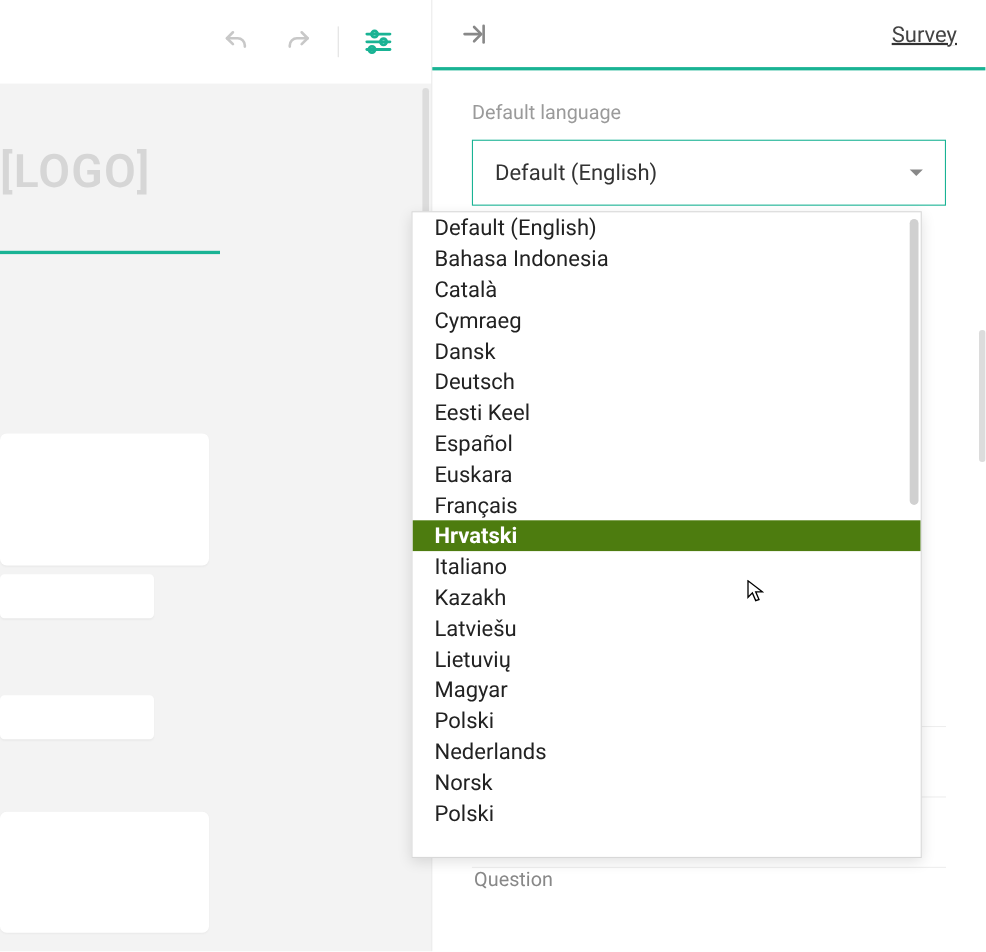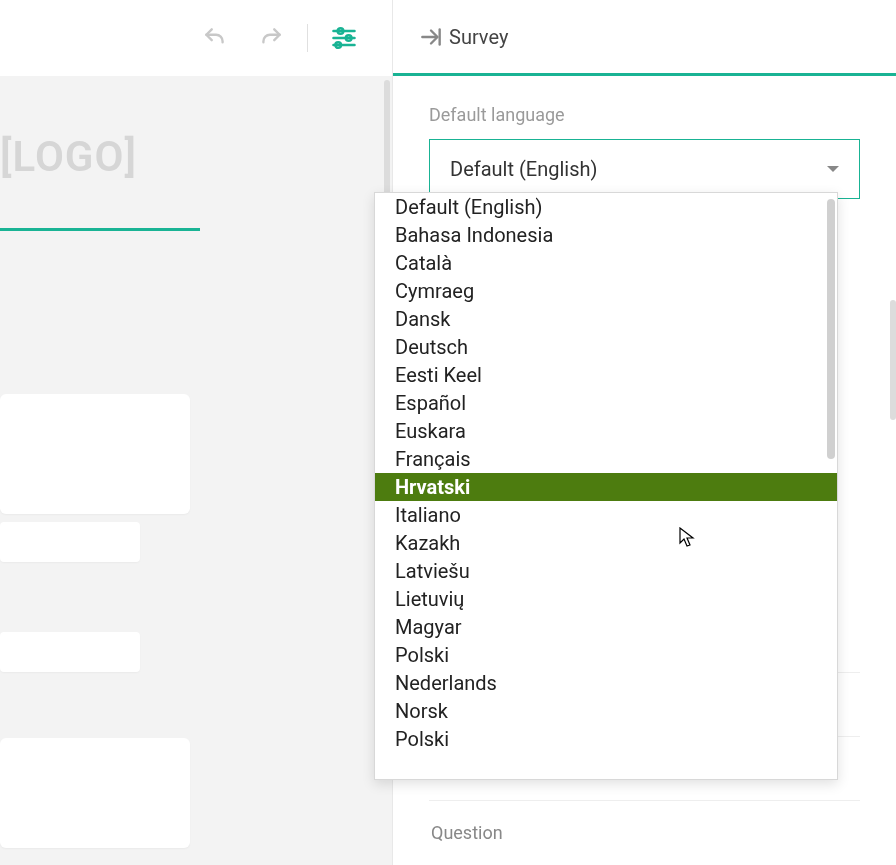--- a/index.html
+++ b/index.html
@@ -96,26 +96,27 @@
 
   
   .right-col {
     flex: 1;
     height: 100%;
     display: flex;
     flex-direction: column;
     position: relative;
   }
   .right-header {
-    height: 76px;
+    height: 64px;
     border-bottom: 3px solid #19b394;
     display: flex;
     align-items: center;
     padding: 0 20px;
-    justify-content: flex-start;
+    justify-content: space-between;
+    text-decoration: underline;
   }
   .collapse-btn {
     width: 36px;
     height: 36px;
     display: flex;
     align-items: center;
     justify-content: center;
     color: #888;
     cursor: pointer;
   }
@@ -150,21 +151,20 @@
   .select-caret {
     width: 0; height: 0;
     border-left: 6px solid transparent;
     border-right: 6px solid transparent;
     border-top: 6px solid #888;
   }
   .section-row {
     height: 64px;
     border-top: 1px solid #eee;
     display: flex;
-    align-items: center;
     font-size: 18px;
     color: #888;
     padding-left: 2px;
   }
   .sections-wrap {
     position: absolute;
     left: 36px;
     right: 36px;
     top: 596px; 
   }

